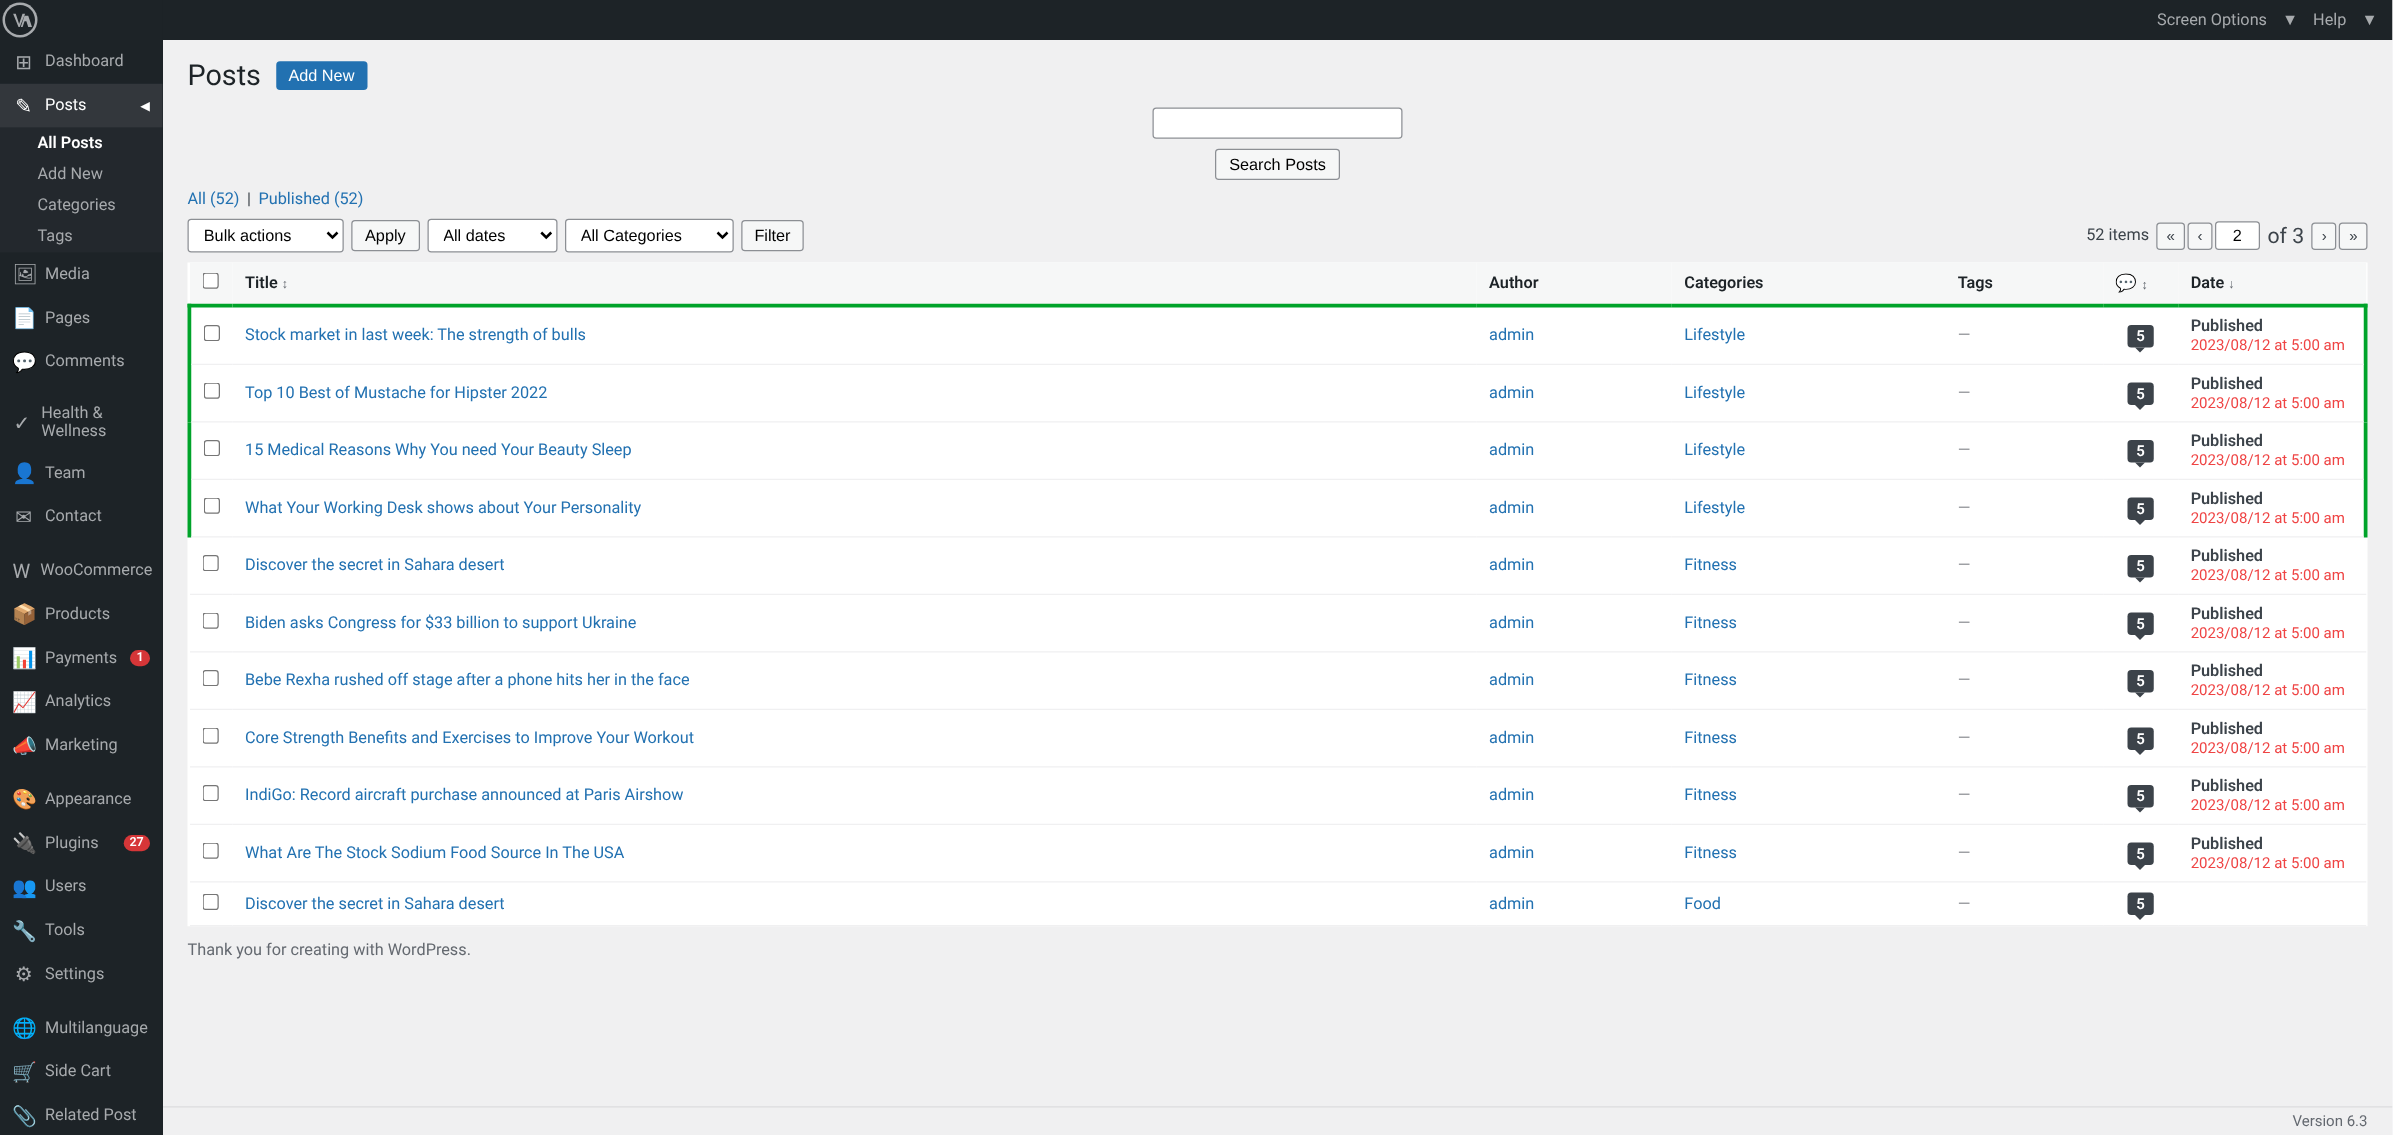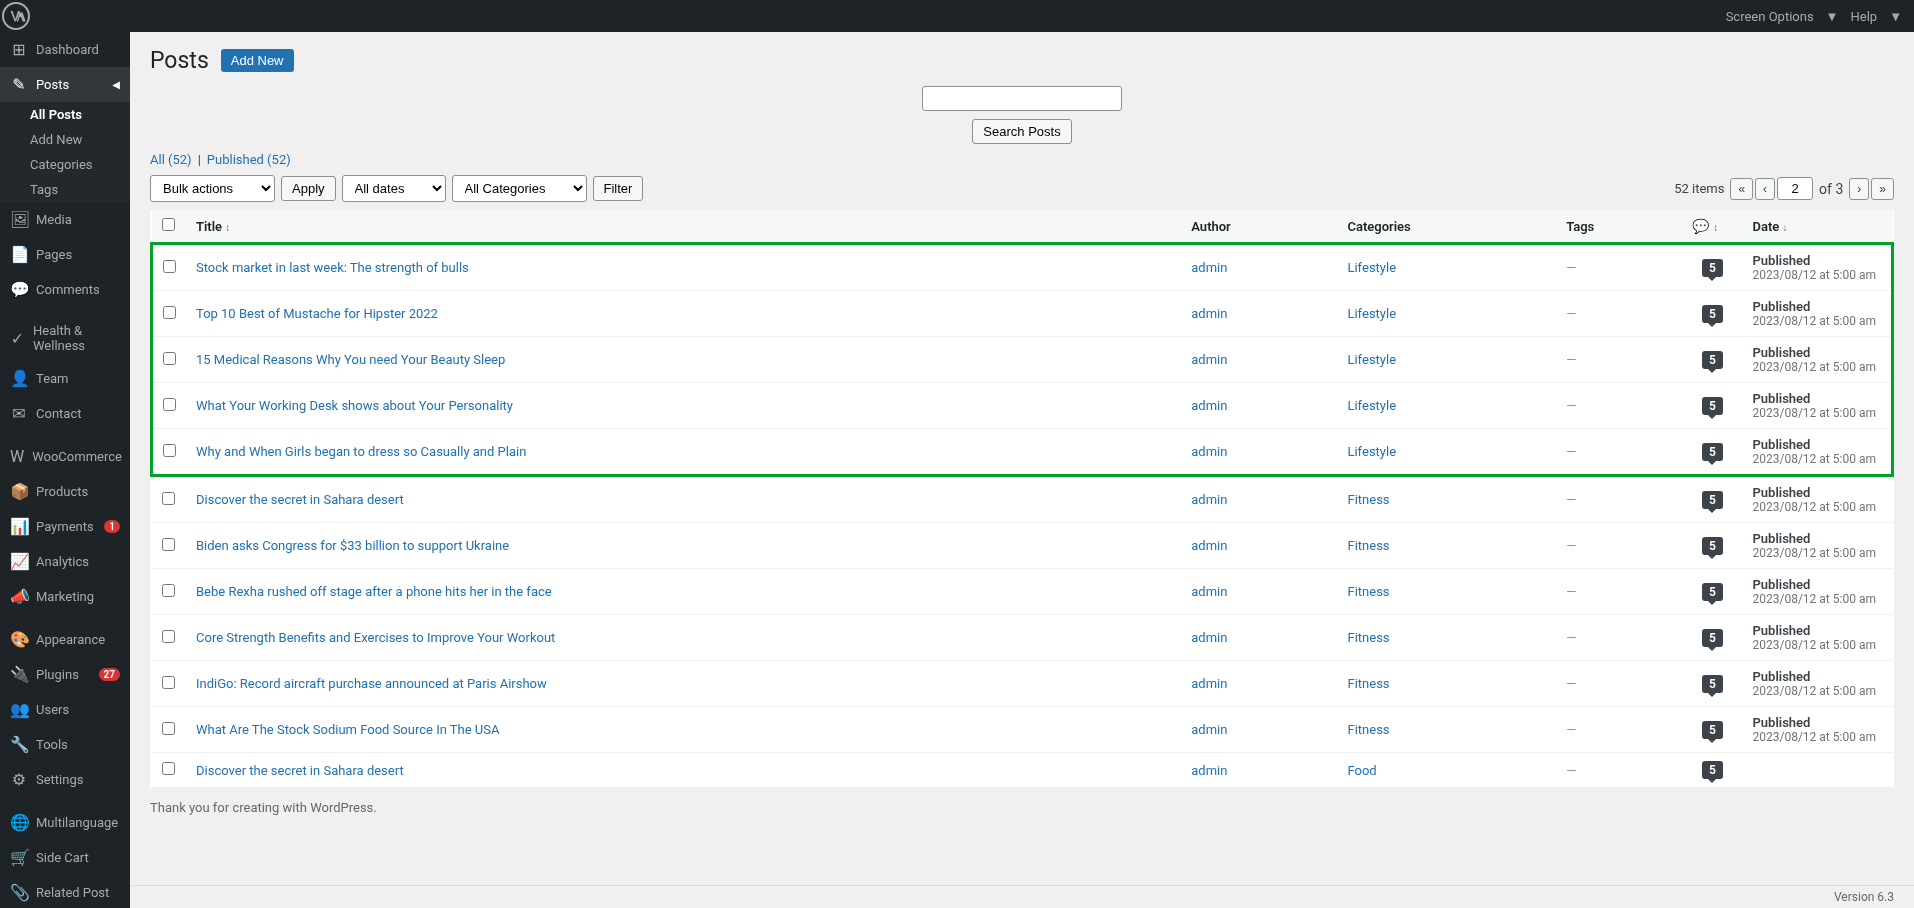--- a/index.html
+++ b/index.html
@@ -182,21 +182,21 @@
     }
     .pagination-btn {
       background: #f6f7f7;
       border: 1px solid #8c8f94;
       border-radius: 3px;
       padding: 3px 7px;
       font-size: 12px;
       cursor: pointer;
       color: #3c434a;
     }
-    .pagination-of { color: #3c434a; font-size: 14px; margin: 0 4px; }
+    .pagination-of { color: #3c434a; font-size: 17px; margin: 0 4px; }
 
     
     .posts-table {
       width: 100%;
       border-collapse: collapse;
       background: #fff;
       padding-left: 44px;
     }
     .posts-table th {
       text-align: left;
@@ -239,21 +239,21 @@
       position: absolute;
       bottom: -4px;
       left: 50%;
       transform: translateX(-50%);
       border-left: 4px solid transparent;
       border-right: 4px solid transparent;
       border-top: 4px solid #3c434a;
     }
     .date-info { color: #3c434a; white-space: nowrap; }
     .date-status { font-weight: 600; }
-    .date-value { color: #737373; font-size: 12px; }
+    .date-value { color: #ef4444; font-size: 12px; }
 
     .th-check { width: 30px; }
     .th-comments { width: 60px; text-align: center; }
     .th-date { width: 150px; }
 
     .comment-icon { font-size: 14px; color: #646970; }
     .sort-arrows { font-size: 10px; color: #646970; cursor: pointer; }
 
     
     #version-bar {
@@ -530,34 +530,20 @@
             <td><a href="#" class="cat-link">Lifestyle</a></td>
             <td class="dash">—</td>
             <td style="text-align: center;"><span class="comment-badge">5</span></td>
             <td style="border-right: 2px solid rgb(0, 163, 42);">
               <div class="date-info">
                 <div class="date-status">Published</div>
                 <div class="date-value">2023/08/12 at 5:00 am</div>
               </div>
             </td>
           </tr>
-          <tr style="border-bottom: 3px solid rgb(0, 163, 42); border-left: 3px solid rgb(0, 163, 42); border-right: 3px solid rgb(0, 163, 42); background-color: rgb(255, 255, 255);">
-            <td class="checkbox-cell" style="border-bottom: 2px solid rgb(0, 163, 42); border-left: 2px solid rgb(0, 163, 42);"><input type="checkbox" style=""></td>
-            <td style="border-bottom: 2px solid rgb(0, 163, 42);"><a href="#" class="post-title-link">Why and When Girls began to dress so Casually and Plain</a></td>
-            <td style="border-bottom: 2px solid rgb(0, 163, 42);"><a href="#" class="author-link">admin</a></td>
-            <td style="border-bottom: 2px solid rgb(0, 163, 42);"><a href="#" class="cat-link">Lifestyle</a></td>
-            <td class="dash" style="border-bottom: 2px solid rgb(0, 163, 42);">—</td>
-            <td style="text-align: center; border-bottom: 2px solid rgb(0, 163, 42);"><span class="comment-badge">5</span></td>
-            <td style="border-bottom: 2px solid rgb(0, 163, 42); border-right: 2px solid rgb(0, 163, 42);">
-              <div class="date-info">
-                <div class="date-status">Published</div>
-                <div class="date-value">2023/08/12 at 5:00 am</div>
-              </div>
-            </td>
-          </tr>
           <tr>
             <td class="checkbox-cell"><input type="checkbox" style=""></td>
             <td><a href="#" class="post-title-link">Discover the secret in Sahara desert</a></td>
             <td><a href="#" class="author-link">admin</a></td>
             <td><a href="#" class="cat-link">Fitness</a></td>
             <td class="dash">—</td>
             <td style="text-align: center;"><span class="comment-badge">5</span></td>
             <td>
               <div class="date-info">
                 <div class="date-status">Published</div>

